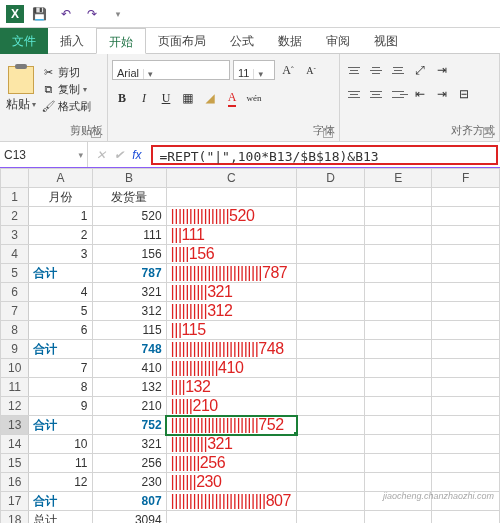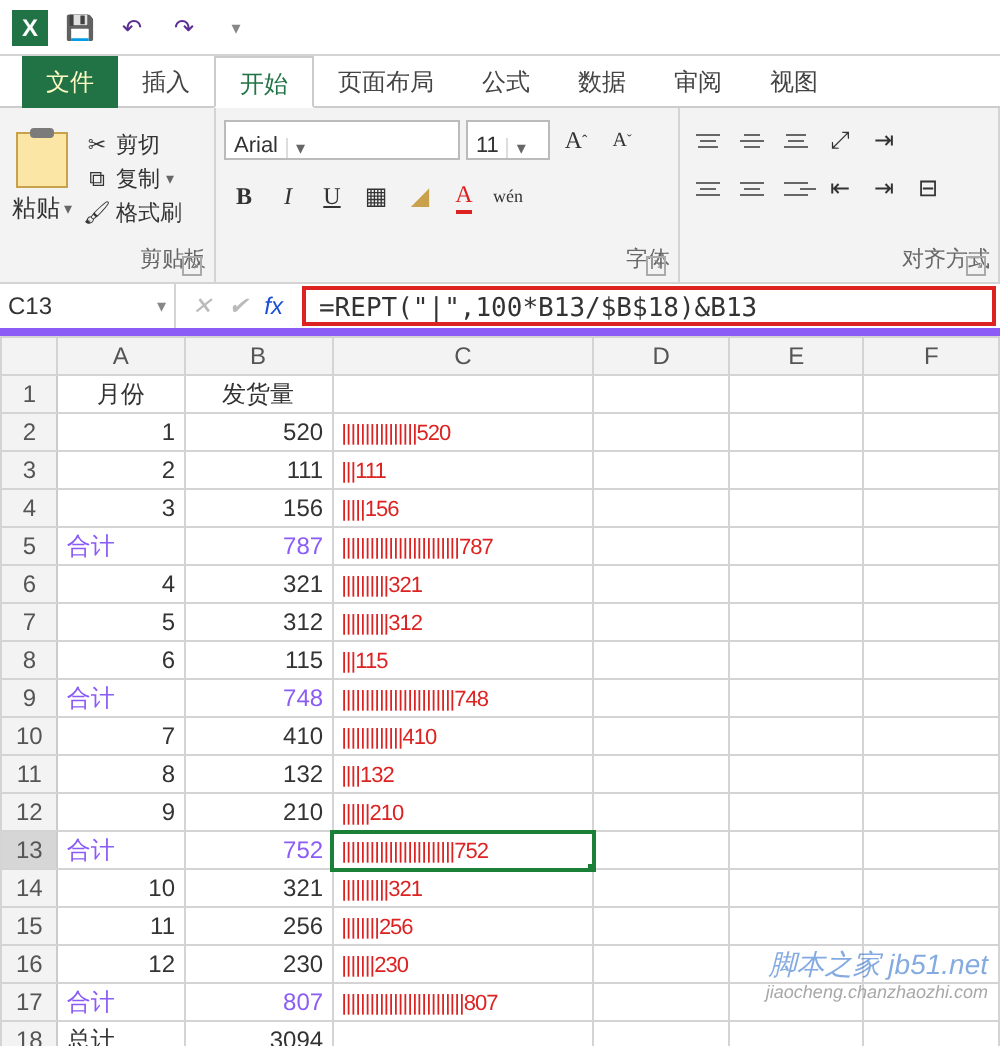--- a/index.html
+++ b/index.html
@@ -1,21 +1,21 @@
 <!DOCTYPE html>
 <html><head>
 <meta charset="utf-8">
 <style>
   * { box-sizing: border-box; }
   body { margin:0; font-family: "Microsoft YaHei", Arial, sans-serif; font-size:12px; background:#fff; color:#333; width:500px; height:523px; overflow:hidden; position:relative; }
   .titlebar { background:#fff; height:28px; display:flex; align-items:center; padding:0 6px; gap:6px; border-bottom:1px solid #d4d4d4; }
   .qat-btn { width:20px; height:20px; display:flex; align-items:center; justify-content:center; color:#5b2e91; }
   .tabs { display:flex; align-items:center; background:#fff; height:26px; border-bottom:1px solid #ccc; }
   .tab { padding:0 12px; height:26px; line-height:26px; color:#444; cursor:default; }
-  .tab.file { background:#217346; color:#fef9c3;margin-left:11px; }
+  .tab.file { background:#217346; color:#5eead4; }
   .tab.active { background:#fff; border:1px solid #ccc; border-bottom:1px solid #fff; color:#217346; margin-bottom:-1px; }
   .ribbon { display:flex; background:#f3f3f3; border-bottom:1px solid #d4d4d4; height:88px; }
   .group { border-right:1px solid #d4d4d4; display:flex; flex-direction:column; padding:2px 4px; }
   .group-body { flex:1; display:flex; align-items:center; gap:4px; }
   .group-label { text-align:right; font-size:11px; color:#666; height:16px; line-height:14px; position:relative; }
   .group-label .launcher { position:absolute; right:2px; bottom:1px; width:10px; height:10px; border:1px solid #aaa; font-size:7px; line-height:8px; color:#888; }
   .paste-btn { display:flex; flex-direction:column; align-items:center; gap:2px; padding:2px; }
   .paste-icon { width:26px; height:28px; background:#fce6a6; border:1px solid #c9a14b; position:relative; }
   .paste-icon::after { content:""; position:absolute; top:-3px; left:6px; width:12px; height:5px; background:#7b7b7b; border-radius:2px; }
   .clip-side { display:flex; flex-direction:column; gap:2px; font-size:11px; }
@@ -23,43 +23,43 @@
   .mini-icon { width:13px; height:13px; display:inline-flex; align-items:center; justify-content:center; }
   .font-top { display:flex; align-items:center; gap:3px; }
   .combo { display:flex; align-items:flex-end; border:1px solid #bbb; background:#fff; height:20px; }
   .combo span { padding:0 4px; font-size:11px; }
   .combo .dd { width:12px; text-align:center; border-left:1px solid #ddd; color:#666; font-size:9px; }
   .font-btns { display:flex; gap:2px; margin-top:4px; }
   .fbtn { width:20px; height:20px; display:flex; align-items:center; justify-content:center; border:1px solid transparent; font-family:"Times New Roman",serif; }
   .align-btns { display:flex; gap:2px; }
   .abtn { width:20px; height:20px; display:flex; flex-direction:column; justify-content:center; gap:2px; align-items:center; }
   .abtn span{ display:block; height:1px; background:#666; }
-  .namebox-row { display:flex; align-items:center; border-bottom:4px solid #8b5cf6; height:26px; background:#fff; }
+  .namebox-row { display:flex; align-items:center; border-bottom:1px solid #8b5cf6; height:26px; background:#fff; }
   .namebox { width:88px; border-right:1px solid #d4d4d4; display:flex; align-items:center; padding:0 4px; height:100%; justify-content:space-between; }
   .namebox .dd { color:#888; font-size:9px; }
   .fx-btns { display:flex; align-items:center; gap:8px; padding:0 8px; color:#bbb; font-style:italic; }
   .fx-btns .fx { font-style:italic; color:#1d4ed8; }
   .formula-wrap { flex:1; padding:1px 2px; }
   .formula { border:2.5px solid #d22; padding:1px 6px; height:20px; line-height:17px; font-family:Consolas,monospace; font-size:13px; background:#fff; }
   .sheet { position:relative; }
   table { border-collapse:collapse; width:100%; table-layout:fixed; }
   th, td { border:1px solid #d4d4d4; height:19px; font-size:12px; padding:0 4px; overflow:hidden; white-space:nowrap; }
   th { background:#f3f3f3; font-weight:normal; text-align:center; color:#555; }
   td.rh { background:#f3f3f3; text-align:center; color:#555; border-right:1px solid #ccc; }
   td.rh.sel { background:#d6d6d6; }
   col.cA { width:58px; }
   col.cB { width:68px; }
   col.cC { width:120px; }
   col.cD,col.cE,col.cF { width:62px; }
   .num { text-align:right; font-family:Arial; }
   .txt { text-align:left; }
   .ctr { text-align:center; font-family:Liberation Mono, monospace; }
-  .bars { color:#d22; font-family:Arial; font-size:11px; letter-spacing:-0.5px; }
+  .bars { color:#d22; font-family:Arial; font-size:16px; letter-spacing:-0.5px; }
   .bars.sum { font-weight:normal; }
-  td.red { color:#8b5cf6; }
+  td.red { color:#0369a1;font-weight:bold; }
   .cursor-cell { outline:2px solid #1a7f37; outline-offset:-1px; position:relative; }
   .cursor-cell::after{ content:""; position:absolute; right:-3px; bottom:-3px; width:5px; height:5px; background:#1a7f37; }
   .watermark { position:absolute; right:6px; bottom:20px; font-size:14px; color:rgba(30,100,200,0.55); font-style:italic; pointer-events:none; text-align:right; line-height:14px; }
   .watermark small{ font-size:9px; display:block; color:rgba(80,80,80,0.5); }
   .corner { width:26px; background:#f3f3f3; }
 </style>
 </head>
 <body>
 
 <div class="titlebar">
@@ -385,15 +385,14 @@
           <td class="txt"></td>
           <td></td>
           <td></td>
           <td></td>
         </tr>
       </tbody>
 </table>
 </div>
 
 <div class="watermark">
-  <span>脚本之家 jb51.net</span>
   <small>jiaocheng.chanzhaozhi.com</small>
 </div>
 
 </body></html>

